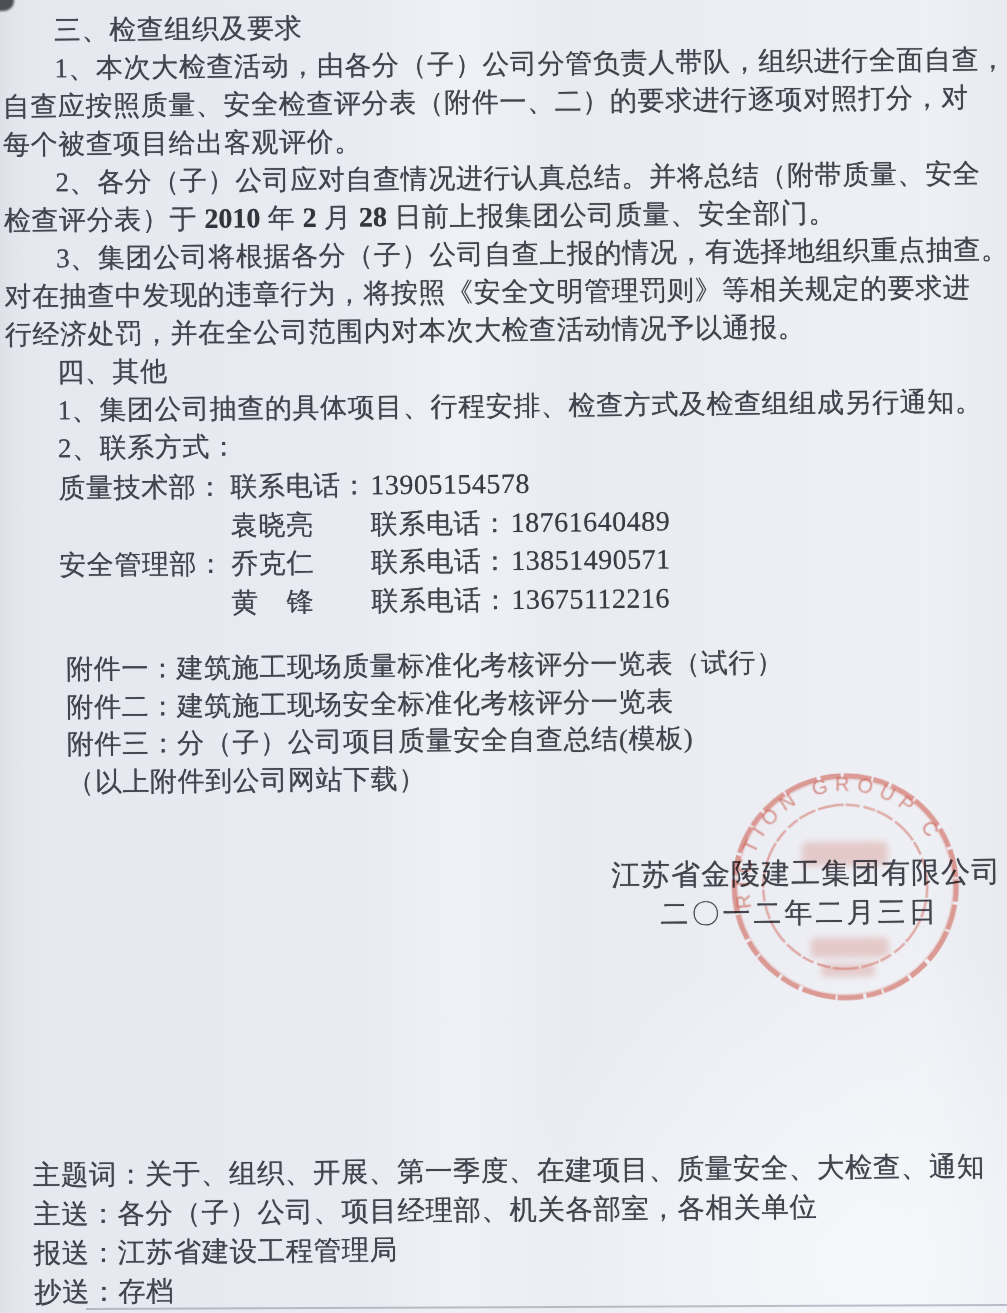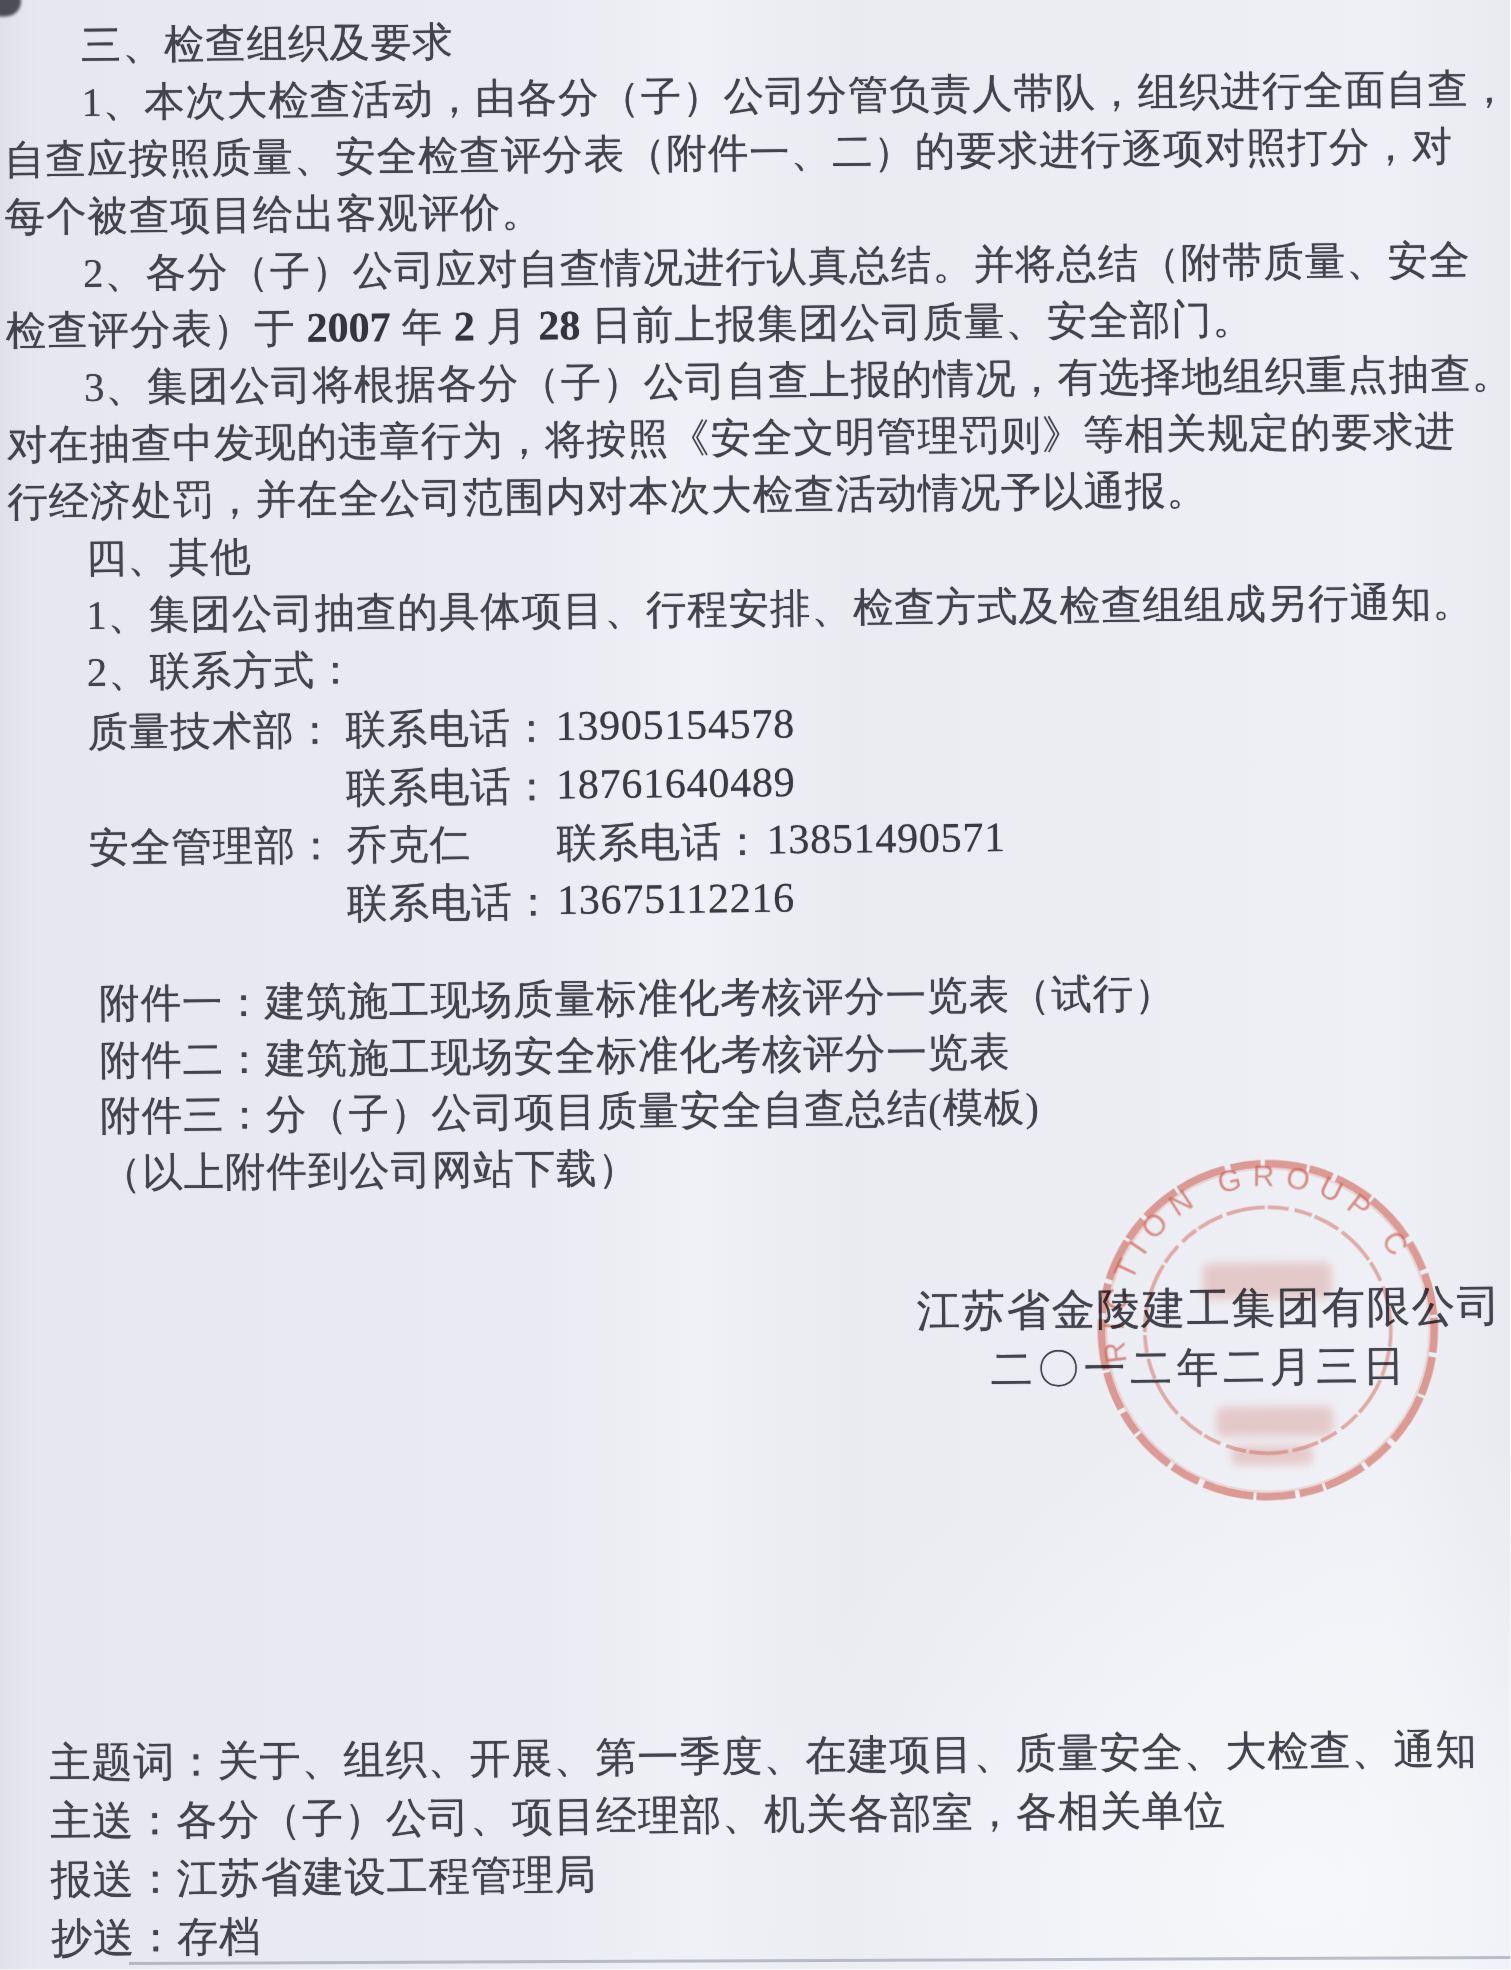--- a/index.html
+++ b/index.html
@@ -63,47 +63,49 @@
   <div class="smudge"></div>
 
   <div class="sheet">
 
     <div class="body-block">
       <div class="line indent">三、检查组织及要求</div>
       <div class="line indent">1、本次大检查活动，由各分（子）公司分管负责人带队，组织进行全面自查，</div>
       <div class="line">自查应按照质量、安全检查评分表（附件一、二）的要求进行逐项对照打分，对</div>
       <div class="line">每个被查项目给出客观评价。</div>
       <div class="line indent">2、各分（子）公司应对自查情况进行认真总结。并将总结（附带质量、安全</div>
-      <div class="line"><span>检查评分表）于 </span><span class="num">2007</span><span> 年 </span><span class="num">2</span><span> 月 </span><span class="num">28</span><span> 日前上报集团公司质量、安全部门。</span></div>
+      <div class="line"><span>检查评分表）于 </span><span class="num">2010</span><span> 年 </span><span class="num">2</span><span> 月 </span><span class="num">28</span><span> 日前上报集团公司质量、安全部门。</span></div>
       <div class="line indent">3、集团公司将根据各分（子）公司自查上报的情况，有选择地组织重点抽查。</div>
       <div class="line">对在抽查中发现的违章行为，将按照《安全文明管理罚则》等相关规定的要求进</div>
       <div class="line">行经济处罚，并在全公司范围内对本次大检查活动情况予以通报。</div>
       <div class="line indent">四、其他</div>
       <div class="line indent">1、集团公司抽查的具体项目、行程安排、检查方式及检查组组成另行通知。</div>
       <div class="line indent">2、联系方式：</div>
 
       <div class="contact-block">
         <div class="c-row">
           <span class="c-dept">质量技术部：</span>
           <span class="c-label">联系电话：</span>
           <span class="c-phone">13905154578</span>
         </div>
         <div class="c-row">
           <span class="c-dept"></span>
+          <span class="c-name">袁晓亮</span>
           <span class="c-label">联系电话：</span>
           <span class="c-phone">18761640489</span>
         </div>
         <div class="c-row">
           <span class="c-dept">安全管理部：</span>
           <span class="c-name">乔克仁</span>
           <span class="c-label">联系电话：</span>
           <span class="c-phone">13851490571</span>
         </div>
         <div class="c-row">
           <span class="c-dept"></span>
+          <span class="c-name">黄　锋</span>
           <span class="c-label">联系电话：</span>
           <span class="c-phone">13675112216</span>
         </div>
       </div>
 
       <div class="att-block">
         <div class="att-line">附件一：建筑施工现场质量标准化考核评分一览表（试行）</div>
         <div class="att-line">附件二：建筑施工现场安全标准化考核评分一览表</div>
         <div class="att-line">附件三：分（子）公司项目质量安全自查总结(模板)</div>
         <div class="att-line">（以上附件到公司网站下载）</div>

